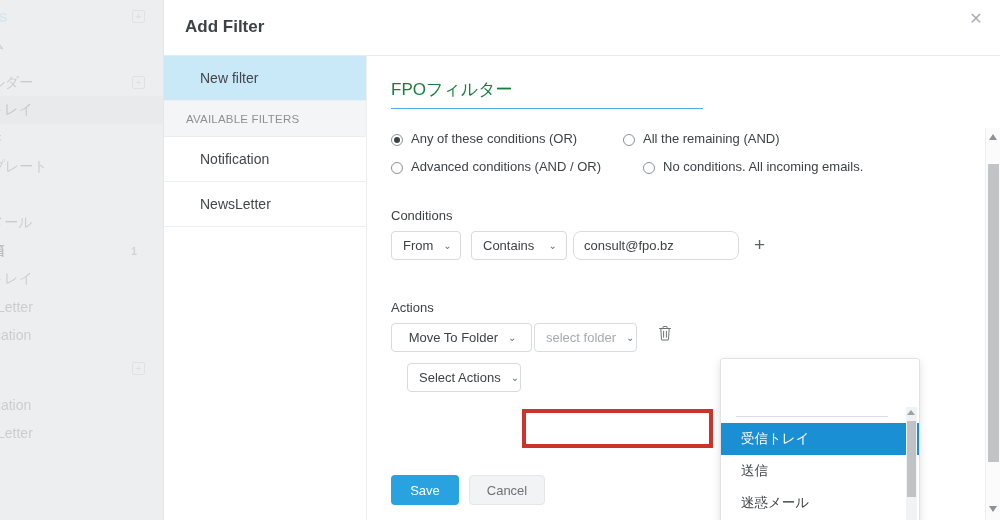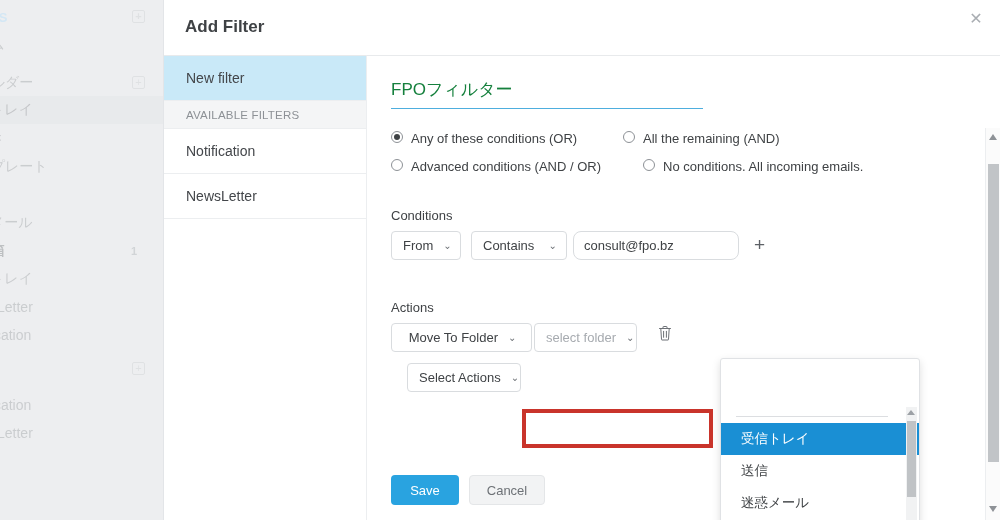--- a/index.html
+++ b/index.html
@@ -51,48 +51,48 @@
     width: 22px; height: 22px; color: #a9adb2; font-size: 16px;
     line-height: 22px; text-align: center; cursor: pointer;
   }
 
   
   .filter-list {
     position: absolute; left: 0; top: 55px; width: 202px; bottom: 0;
     border-top: 1px solid #e8eaec;
   }
   .fl-item {
-    height: 45px; display: flex; align-items: center; padding-left: 22px;
+    height: 45px; display: flex; align-items: center; padding-left: 36px;
     font-size: 14px; color: #43464a; border-bottom: 1px solid #eceef0;
     cursor: pointer; background: #ffffff;
   }
   .fl-item.active { background: #c9e9f8; }
   .fl-head {
-    height: 28px; display: flex; align-items: center; padding-left: 22px;
+    height: 36px; display: flex; align-items: center; padding-left: 22px;
     font-size: 11.5px; color: #8d9196; background: #f4f5f6;
     border-bottom: 1px solid #eceef0; letter-spacing: .2px;
   }
 
   
   .form-pane {
     position: absolute; left: 202px; top: 55px; right: 0; bottom: 0;
     border-top: 1px solid #e8eaec; border-left: 1px solid #eceef0;
   }
   .name-input {
     position: absolute; left: 24px; top: 22px; width: 312px;
     font-size: 17px; color: #15803d; padding-bottom: 7px;
     border-bottom: 1px solid #4eaede;
   }
 
   .radio-grid {
     position: absolute; left: 24px; top: 75px; width: 510px;
     font-size: 13px; color: #3f4245;
   }
   .rrow { display: flex; margin-bottom: 13px; }
-  .ropt { display: flex; align-items: flex-start; cursor: pointer; }
+  .ropt { display: flex; align-items: flex-end; cursor: pointer; }
   .ropt.c1 { width: 232px; }
   .ropt.c2 { width: 232px; }
   .radio {
     width: 12px; height: 12px; border: 1px solid #8d9196; border-radius: 50%;
     margin-right: 8px; position: relative; flex: none; background: #fff;
   }
   .radio.on::after {
     content: ""; position: absolute; left: 2px; top: 2px;
     width: 6px; height: 6px; border-radius: 50%; background: #3f4245;
   }

